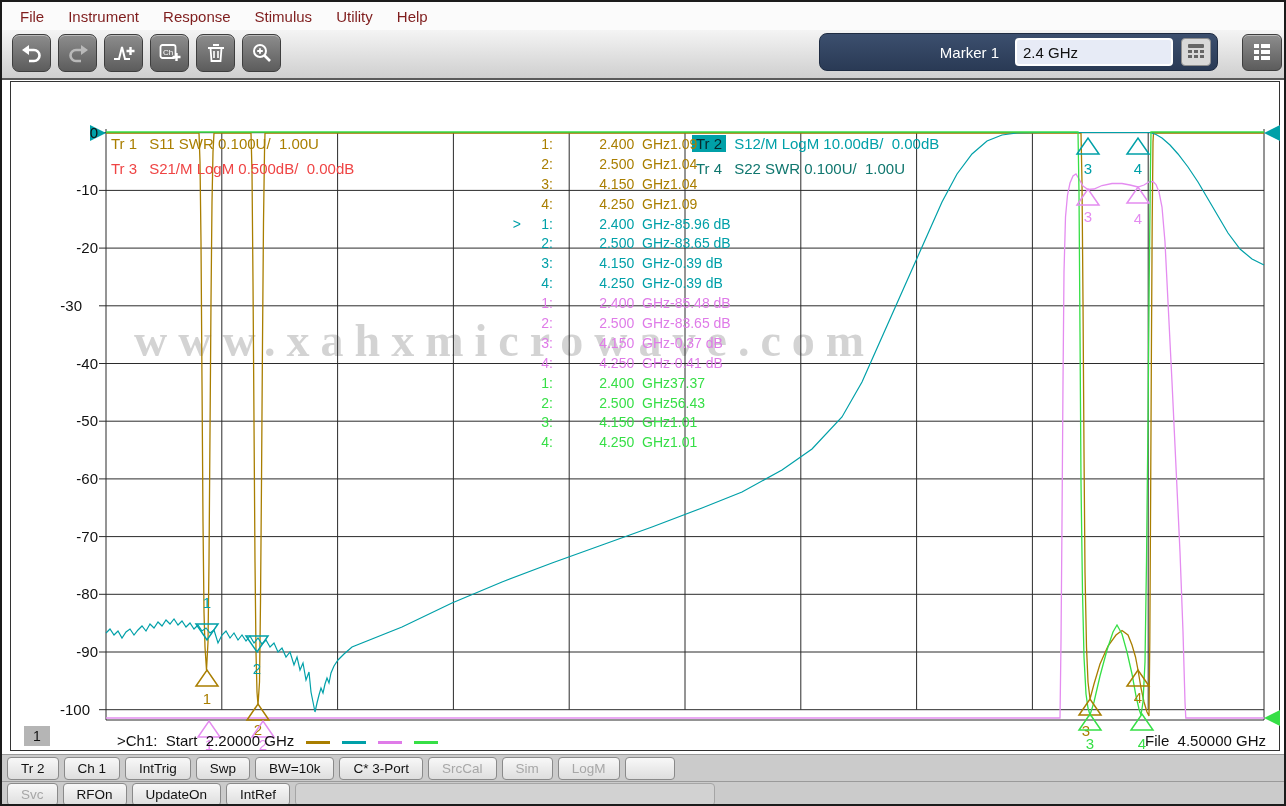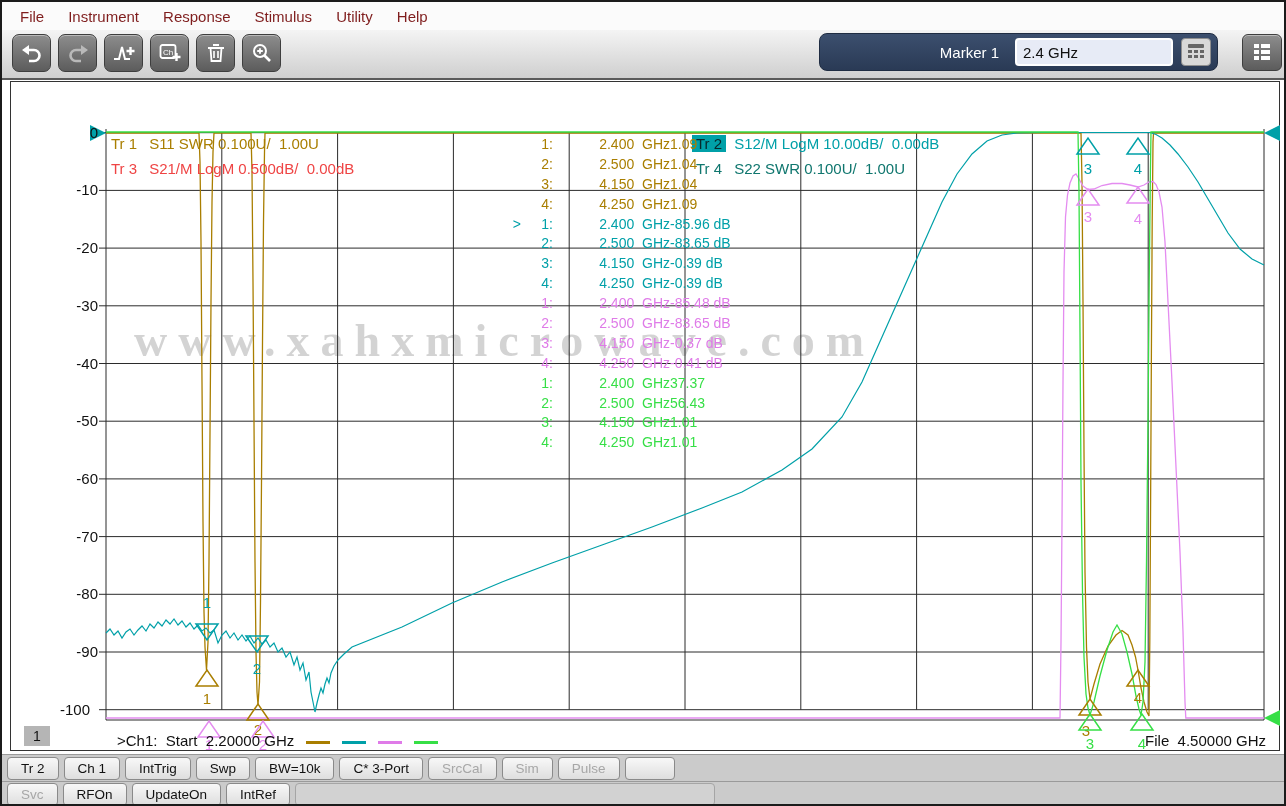--- a/index.html
+++ b/index.html
@@ -156,21 +156,21 @@
     <div class="trace-header" style="left: 105px; top: 85px; color: rgb(169, 126, 0);"><span class="trace-chip">Tr 1</span><span>S11 SWR 0.100U/  1.00U</span></div>
     <div class="trace-header" style="left: 690px; top: 85px; color: rgb(0, 160, 168);"><span class="trace-chip active" style="background: rgb(0, 160, 168);">Tr 2</span><span>S12/M LogM 10.00dB/  0.00dB</span></div>
     <div class="trace-header" style="left: 105px; top: 110px; color: #ef4444;"><span class="trace-chip">Tr 3</span><span>S21/M LogM 0.500dB/  0.00dB</span></div>
     <div class="trace-header" style="left: 690px; top: 110px; color: #0f766e;"><span class="trace-chip">Tr 4</span><span>S22 SWR 0.100U/  1.00U</span></div>
   </div>
 
 <div id="yticks">
     <div class="ytick" style="left: 54px; top: 121.7px;">0</div>
     <div class="ytick" style="left: 54px; top: 179.4px;">-10</div>
     <div class="ytick" style="left: 54px; top: 237.1px;">-20</div>
-    <div class="ytick" style="left: 54px; top: 294.8px;">-30</div>
+    <div class="ytick" style="left: 38px; top: 294.8px;">-30</div>
     <div class="ytick" style="left: 54px; top: 352.5px;">-40</div>
     <div class="ytick" style="left: 54px; top: 410.2px;">-50</div>
     <div class="ytick" style="left: 54px; top: 467.9px;">-60</div>
     <div class="ytick" style="left: 54px; top: 525.6px;">-70</div>
     <div class="ytick" style="left: 54px; top: 583.3px;">-80</div>
     <div class="ytick" style="left: 54px; top: 641px;">-90</div>
     <div class="ytick" style="left: 46px; top: 698.7px;">-100</div>
   </div>
 
 <svg id="plot-svg" width="1286" height="806" viewBox="0 0 1286 806">
@@ -356,21 +356,21 @@
 
 <div class="strip strip1" id="strip1">
     <div class="sbtn">Tr 2</div>
     <div class="sbtn">Ch 1</div>
     <div class="sbtn">IntTrig</div>
     <div class="sbtn">Swp</div>
     <div class="sbtn">BW=10k</div>
     <div class="sbtn">C* 3-Port</div>
     <div class="sbtn disabled">SrcCal</div>
     <div class="sbtn disabled">Sim</div>
-    <div class="sbtn disabled">Pulse</div>
+    <div class="sbtn disabled">LogM</div>
     <div class="sbtn disabled" style="width: 22px;"></div>
   </div>
 <div class="strip strip2" id="strip2">
     <div class="sbtn disabled">Svc</div>
     <div class="sbtn">RFOn</div>
     <div class="sbtn">UpdateOn</div>
     <div class="sbtn">IntRef</div>
     <div class="empty-field"></div>
   </div>
 

